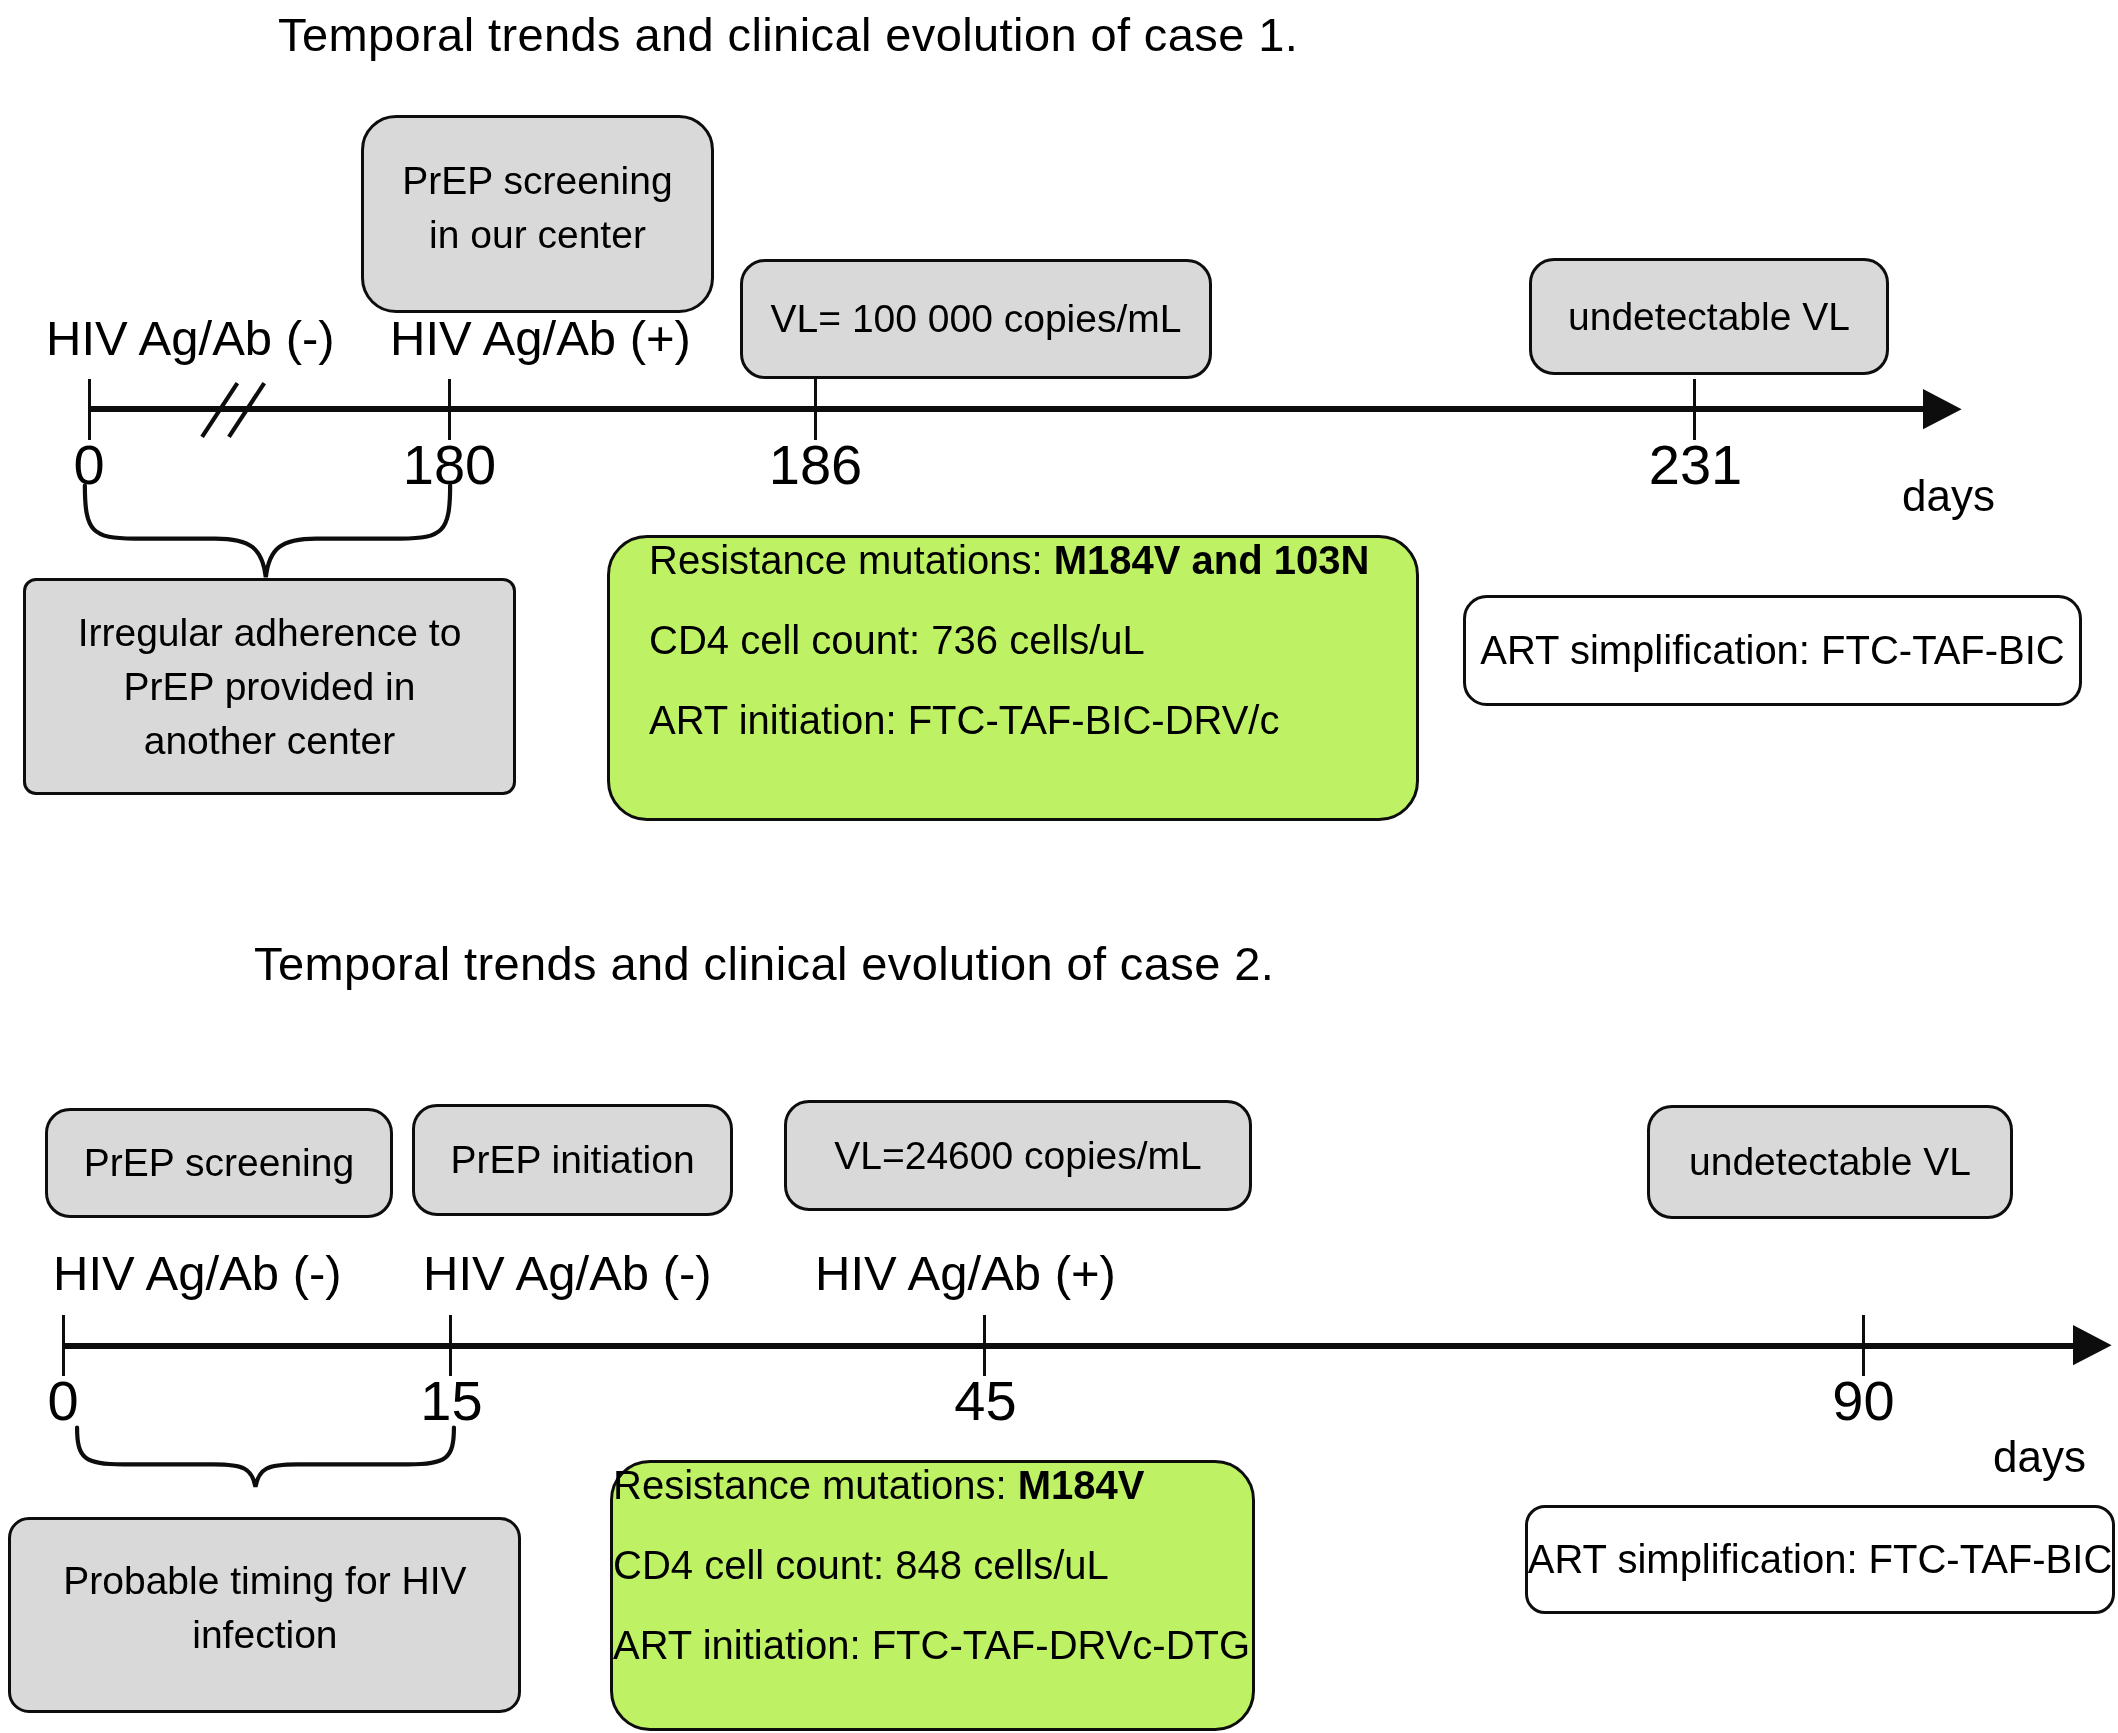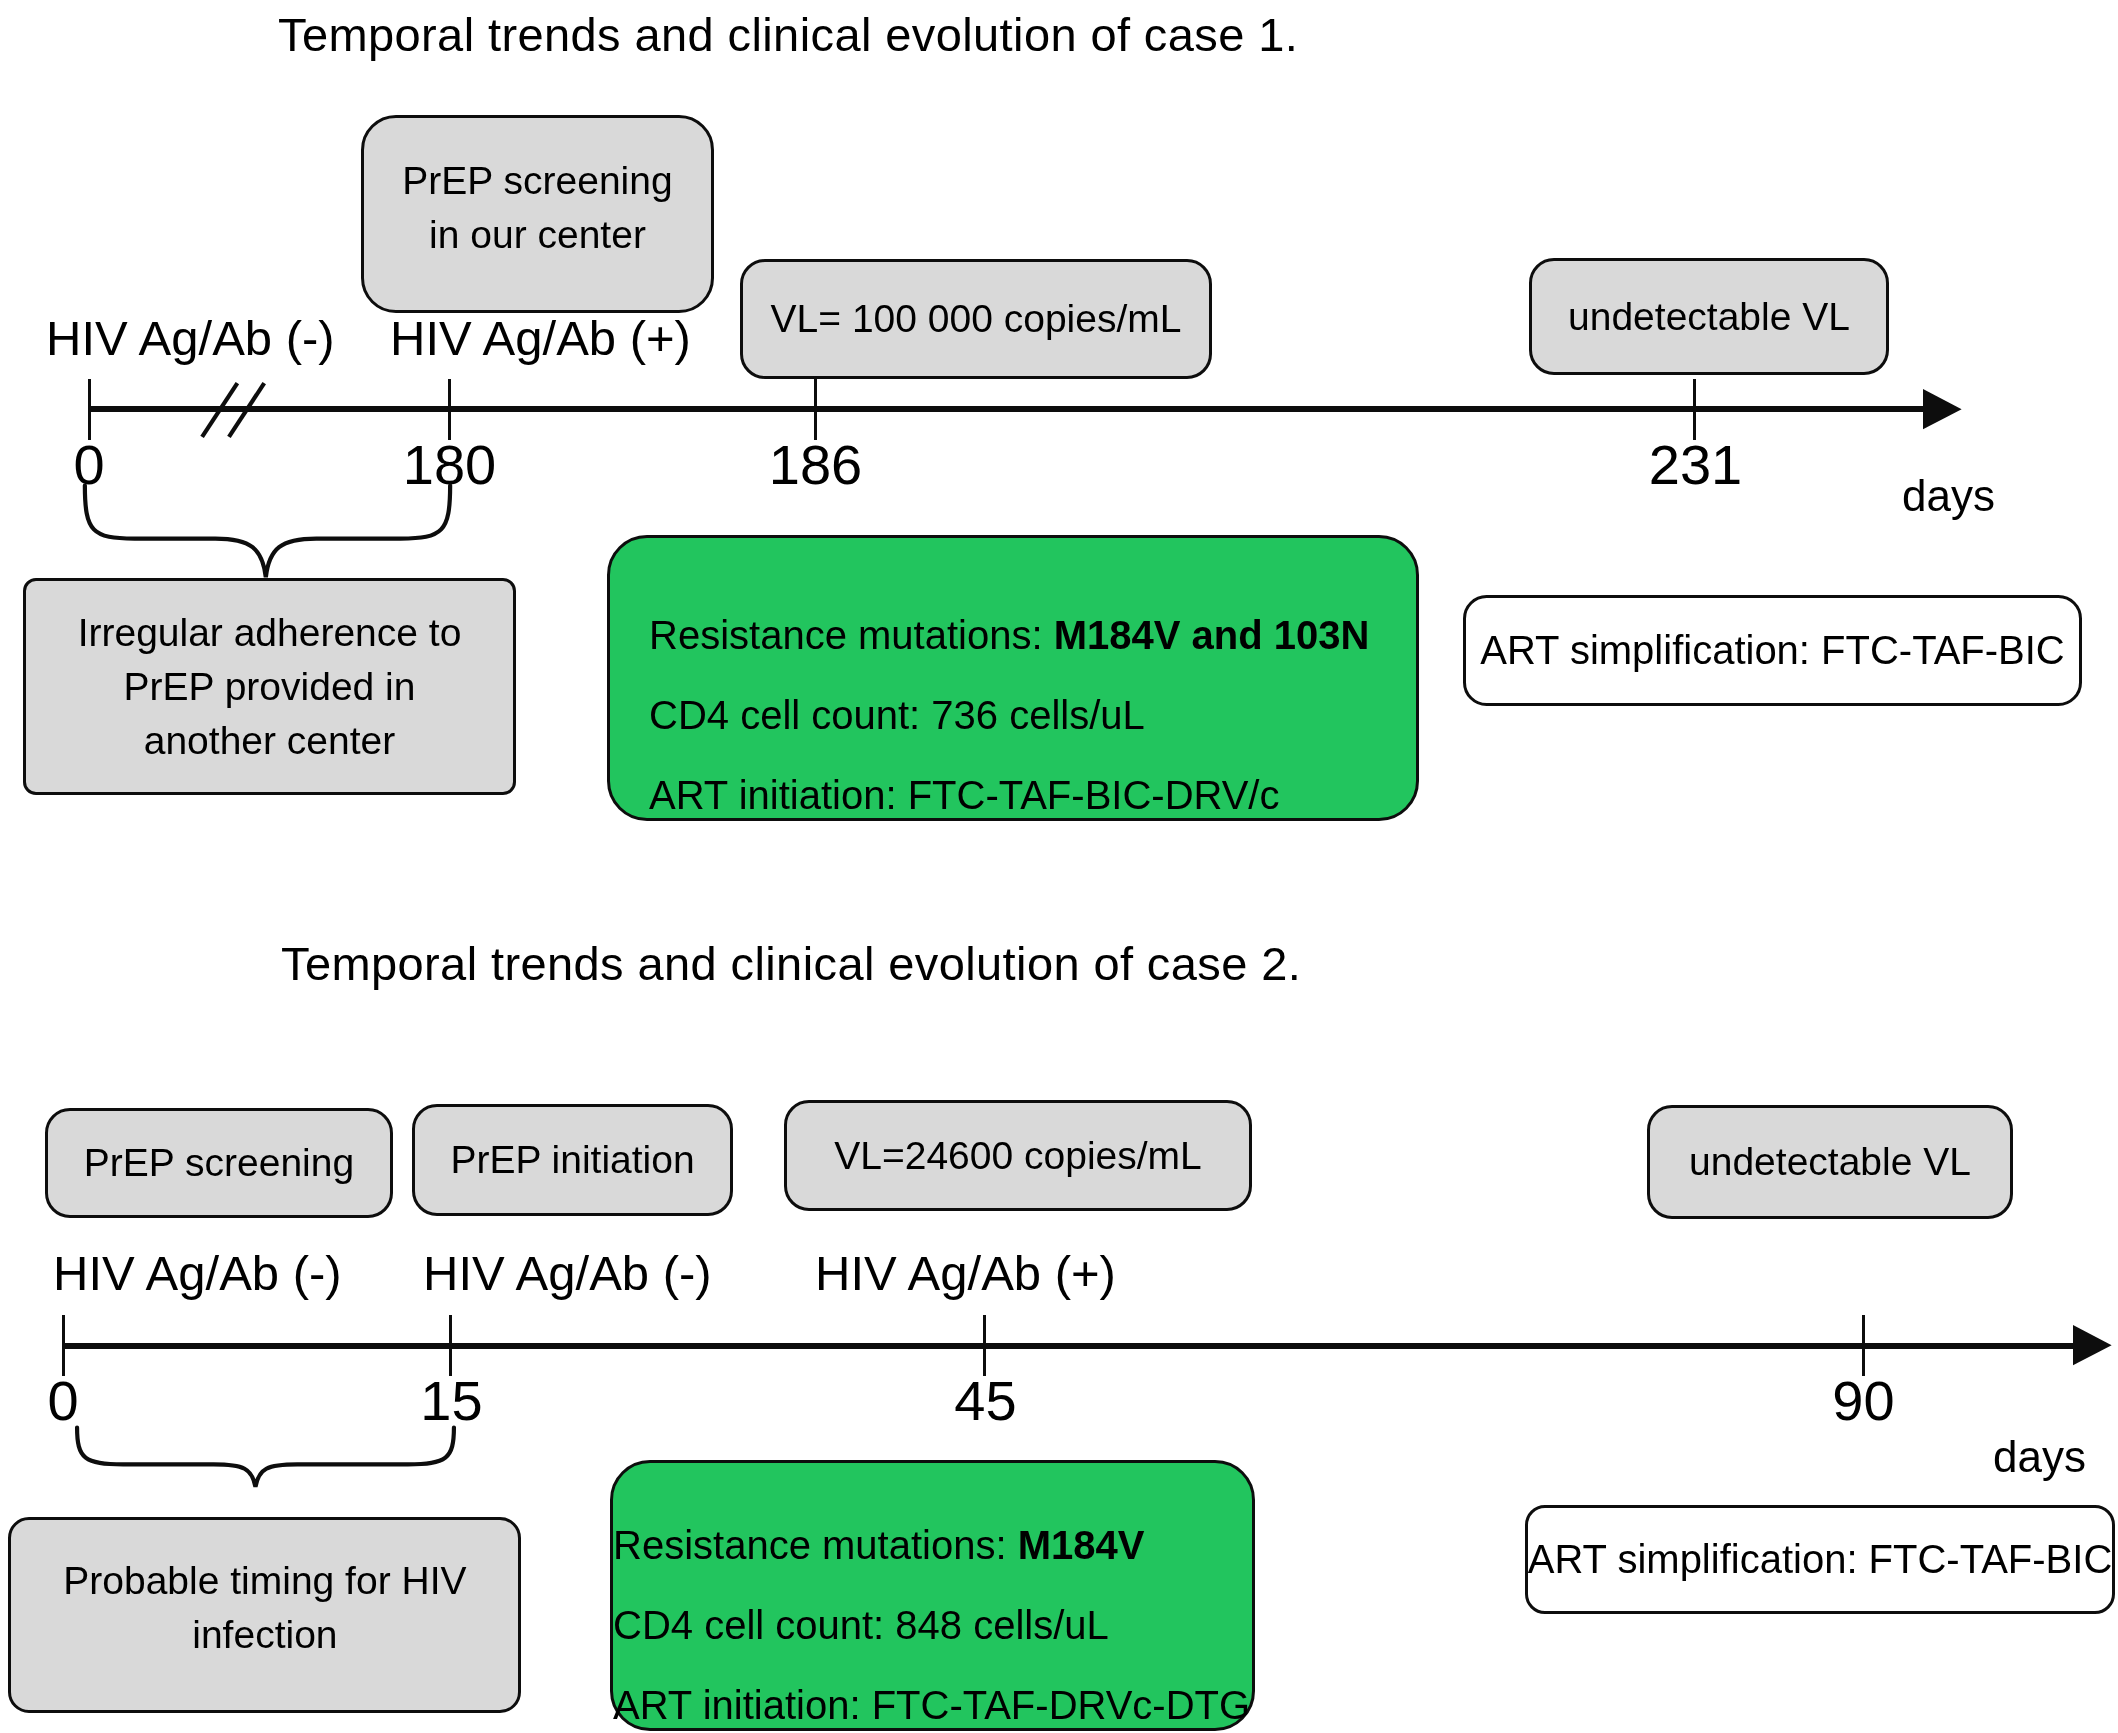--- a/index.html
+++ b/index.html
@@ -8,22 +8,22 @@
     font-family:"Liberation Sans", sans-serif;color:#000;
   }
   .abs{position:absolute;}
   .title{font-size:47px;white-space:nowrap;letter-spacing:0.4px;}
   .gray-box{
     background:#d9d9d9;border:3.4px solid #0d0d0d;border-radius:25px;
     display:flex;align-items:center;justify-content:center;text-align:center;
     font-size:39px;line-height:54px;
   }
   .white-box{
-    background:#22c55e;border:3.4px solid #0d0d0d;border-radius:40px;
-    display:flex;flex-direction:column;justify-content:flex-end;
+    background:#bef264;border:3.4px solid #0d0d0d;border-radius:40px;
+    display:flex;flex-direction:column;justify-content:flex-start;
     font-size:40px;
   }
   .white-box .bl{white-space:nowrap;}
   .pill{
     background:#ffffff;border:3.4px solid #0d0d0d;border-radius:23.6px;
     display:flex;align-items:center;justify-content:center;
     font-size:40px;white-space:nowrap;
   }
   .hiv-label{font-size:49px;white-space:nowrap;}
   .axis-line{background:#0d0d0d;height:5.9px;}
@@ -93,21 +93,21 @@
       <span>Resistance mutations: </span><span class="bold">M184V and 103N</span>
     </div>
     <div class="bl">CD4 cell count: 736 cells/uL</div>
     <div class="bl">ART initiation: FTC-TAF-BIC-DRV/c</div>
   </div>
 
   <div class="abs pill" style="left:1463px;top:595px;width:613px;height:105px;">
     <span>ART simplification: FTC-TAF-BIC</span>
   </div>
 
-  <div class="abs title" style="left:254px;top:936px;margin-left:27px;">Temporal trends and clinical evolution of case 2.</div>
+  <div class="abs title" style="left:254px;top:936px;">Temporal trends and clinical evolution of case 2.</div>
 
   <div class="abs gray-box" style="left:45px;top:1108px;width:342px;height:104px;">
     <span>PrEP screening</span>
   </div>
   <div class="abs gray-box" style="left:412px;top:1104px;width:315px;height:106px;">
     <span>PrEP initiation</span>
   </div>
   <div class="abs gray-box" style="left:784px;top:1100px;width:462px;height:105px;">
     <span>VL=24600 copies/mL</span>
   </div>

